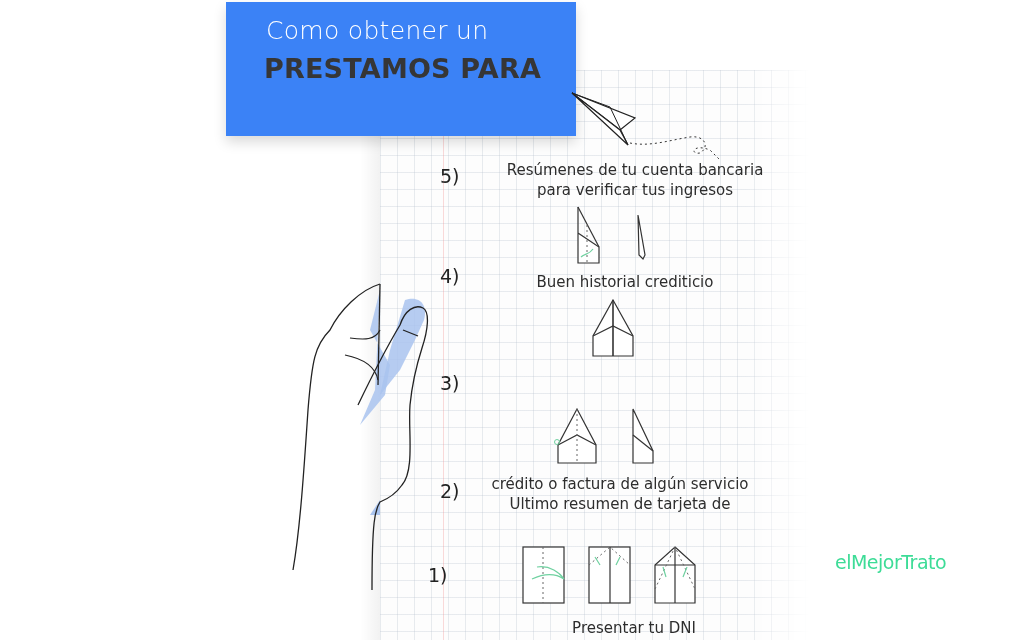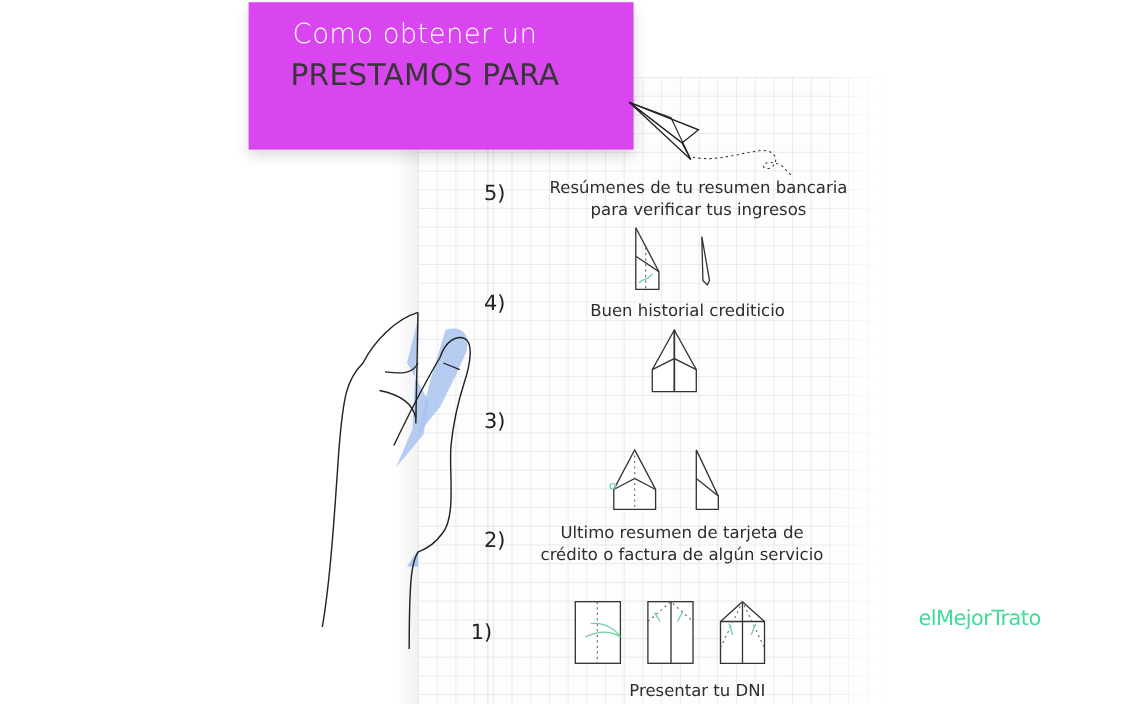--- a/index.html
+++ b/index.html
@@ -21,31 +21,31 @@
   .paper-shadow {
     position:absolute; left:360px; top:70px; width:22px; height:580px;
     background:linear-gradient(to right, rgba(255,255,255,0), rgba(0,0,0,0.06));
   }
   .margin-line {
     position:absolute; left:443px; top:70px; width:1px; height:580px;
     background:rgba(240,150,150,0.35);
   }
   .title-box {
     position:absolute; left:226px; top:2px; width:350px; height:134px;
-    background:#d946ef;
+    background:#3b82f6;
     box-shadow:0 6px 12px rgba(0,0,0,0.15);
   }
   .title-light {
     position:absolute; left:40px; top:14px;
     color:#ffffff; font-family:"DejaVu Sans", sans-serif; font-weight:300;
     font-size:25px; letter-spacing:0.3px;
   }
   .title-bold {
     position:absolute; left:38px;
-    color:#363636; font-family:"DejaVu Sans", sans-serif; font-weight:normal;
+    color:#363636; font-family:"DejaVu Sans", sans-serif; font-weight:bold;
     font-size:27px; letter-spacing:0.2px;
   }
   .tb1 { top:51px; }
   .tb2 { top:87px; }
   .step-num {
     position:absolute; font-family:"DejaVu Sans", sans-serif; color:#222;
     font-size:19px;
   }
   .step-text {
     position:absolute; text-align:center; color:#2d2d2d;
@@ -84,21 +84,21 @@
 
 <svg style="left:570px;top:85px;" width="160" height="80" viewBox="0 0 160 80">
   <path d="M2 8 L65 33 L50 45 Z" fill="#fff" stroke="#222" stroke-width="1.2"></path>
   <path d="M2 8 L50 45 L58 60 Z" fill="#fff" stroke="#222" stroke-width="1.2"></path>
   <path d="M2 8 L40 22 L58 60" fill="none" stroke="#222" stroke-width="1"></path>
   <path d="M60 58 C80 62 100 55 120 52 C135 50 140 62 130 68 C120 70 122 58 140 65 L150 75" fill="none" stroke="#333" stroke-width="1" stroke-dasharray="2,3"></path>
 </svg>
 
 <div class="step-num" style="left:440px;top:165px;">5)</div>
 <div class="step-text" style="left:470px;top:160px;width:330px;">
-  <div>Resúmenes de tu resumen bancaria</div>
+  <div>Resúmenes de tu cuenta bancaria</div>
   <div>para verificar tus ingresos</div>
 </div>
 <svg style="left:575px;top:205px;" width="80" height="62" viewBox="0 0 80 62">
   <path d="M3 2 L3 58 L24 58 L24 42 L3 28" fill="#fff" stroke="#333" stroke-width="1.2"></path>
   <path d="M3 2 L24 42" fill="none" stroke="#333" stroke-width="1.2"></path>
   <path d="M12 20 L12 58" stroke="#666" stroke-width="1" stroke-dasharray="2,3"></path>
   <path d="M6 52 C10 48 14 50 18 44" stroke="#6fd1a0" stroke-width="1.2" fill="none"></path>
   <path d="M63 10 L70 50 L68 54 L64 50 Z" fill="#fff" stroke="#333" stroke-width="1.2"></path>
 </svg>
 
@@ -119,22 +119,22 @@
   <path d="M22 2 L41 38 L41 56 L3 56 L3 38 Z" fill="#fff" stroke="#333" stroke-width="1.2"></path>
   <path d="M3 38 L22 28 L41 38" fill="none" stroke="#333" stroke-width="1.2"></path>
   <path d="M22 2 L22 56" stroke="#666" stroke-width="1" stroke-dasharray="2,3"></path>
   <circle cx="2" cy="35" r="2.5" fill="none" stroke="#6fd1a0" stroke-width="1"></circle>
   <path d="M78 2 L98 44 L98 56 L78 56 Z" fill="#fff" stroke="#333" stroke-width="1.2"></path>
   <path d="M78 28 L98 44" stroke="#333" stroke-width="1.2"></path>
 </svg>
 
 <div class="step-num" style="left:440px;top:480px;">2)</div>
 <div class="step-text" style="left:470px;top:474px;width:300px;">
+  <div>crédito o factura de algún servicio</div>
   <div>Ultimo resumen de tarjeta de</div>
-  <div>crédito o factura de algún servicio</div>
 </div>
 
 <div class="step-num" style="left:428px;top:564px;">1)</div>
 <svg style="left:520px;top:545px;" width="180" height="60" viewBox="0 0 180 60">
   <rect x="3" y="2" width="41" height="56" fill="#fff" stroke="#333" stroke-width="1.2"></rect>
   <path d="M23 2 L23 58" stroke="#666" stroke-width="1" stroke-dasharray="2,3"></path>
   <path d="M17 22 C30 20 40 28 44 34" stroke="#6fd1a0" stroke-width="1.2" fill="none"></path>
   <path d="M12 34 C25 28 35 28 44 34" stroke="#6fd1a0" stroke-width="1.2" fill="none"></path>
   <rect x="69" y="2" width="41" height="56" fill="#fff" stroke="#333" stroke-width="1.2"></rect>
   <path d="M90 2 L90 58" stroke="#333" stroke-width="1.2"></path>

